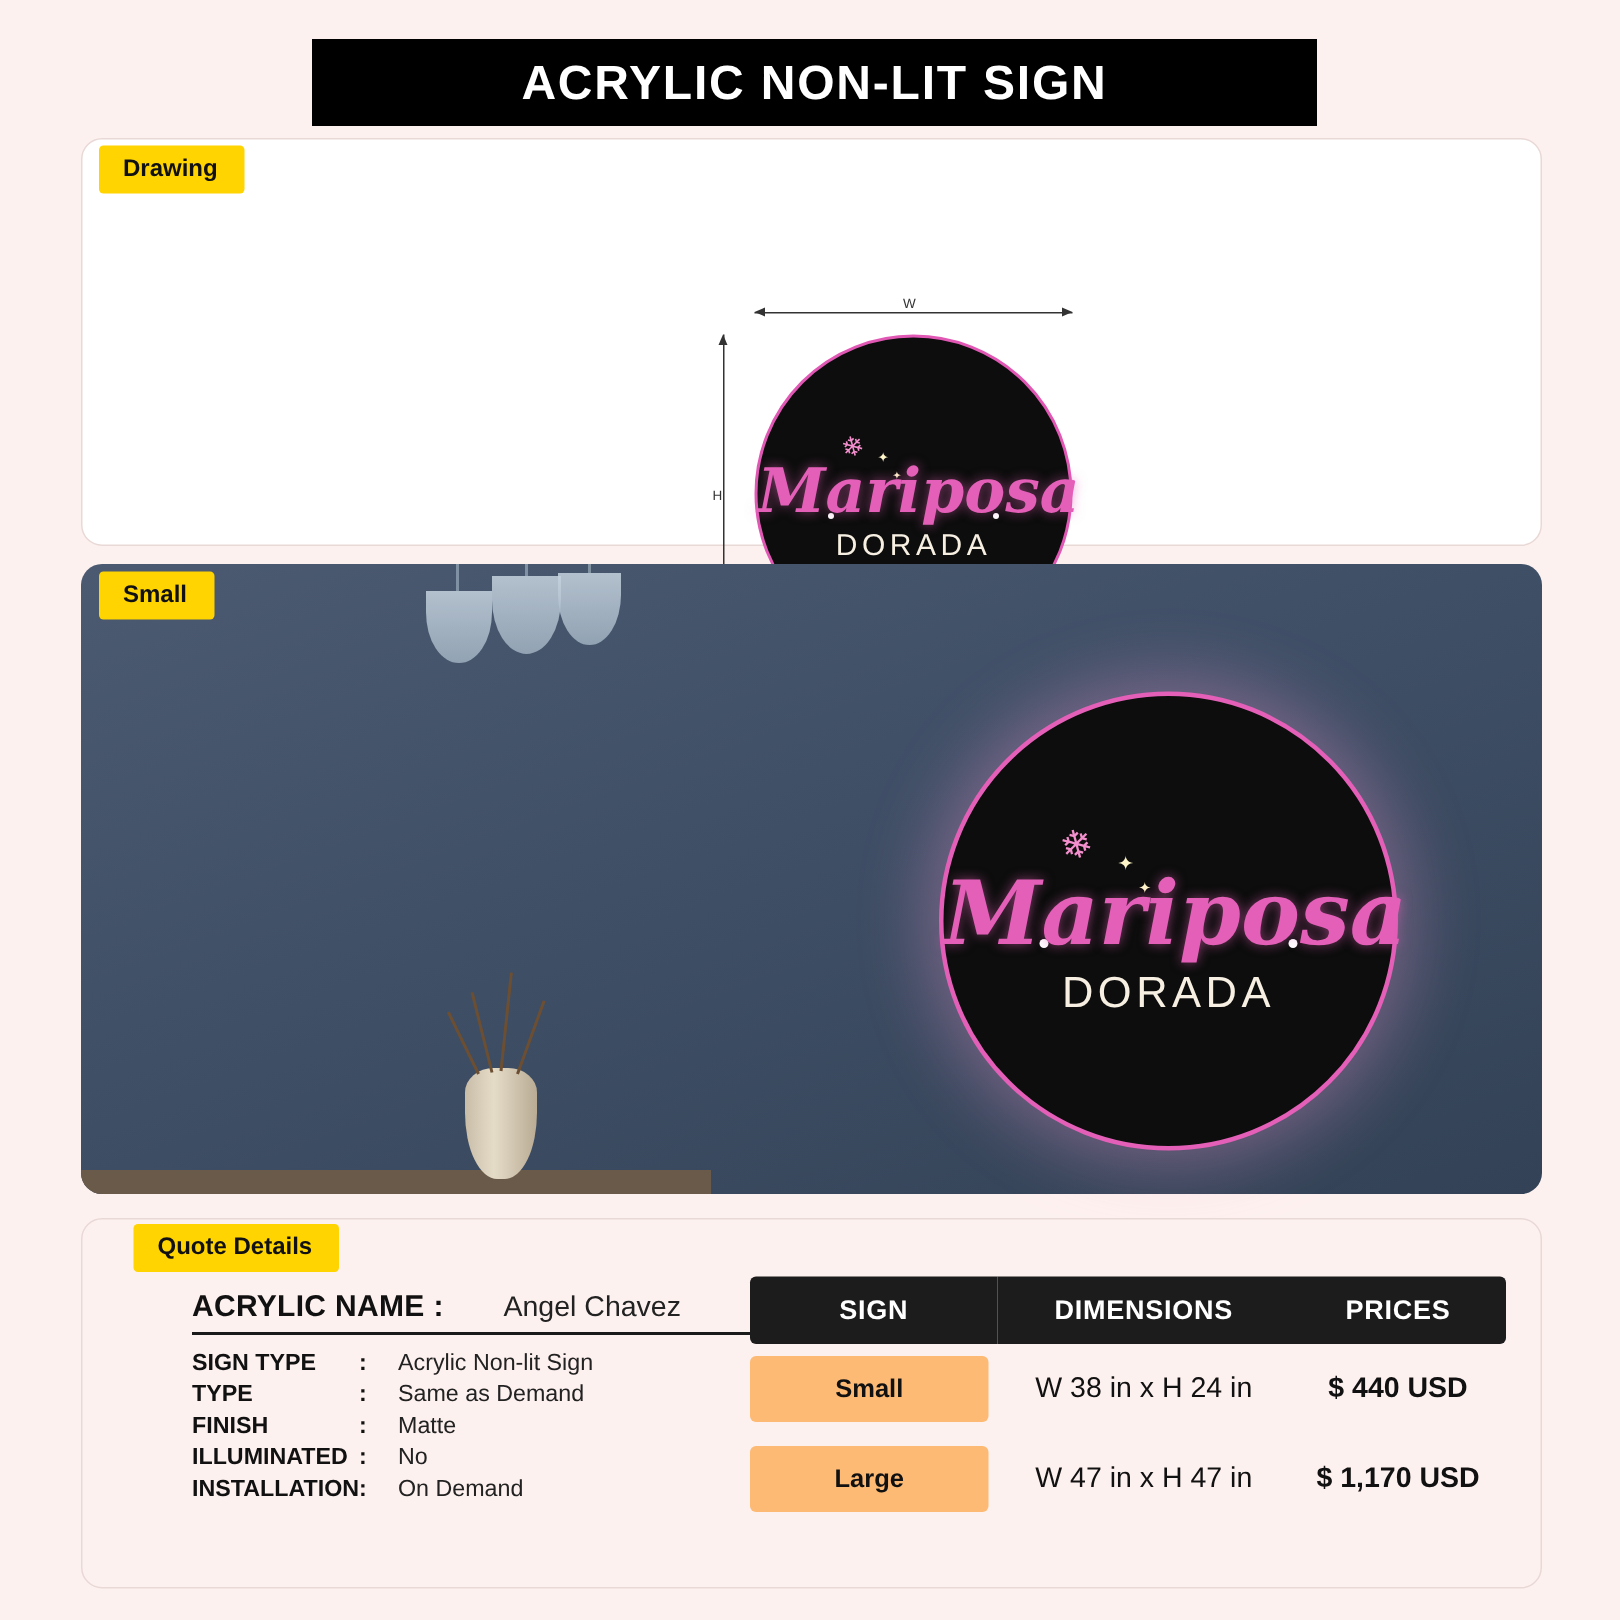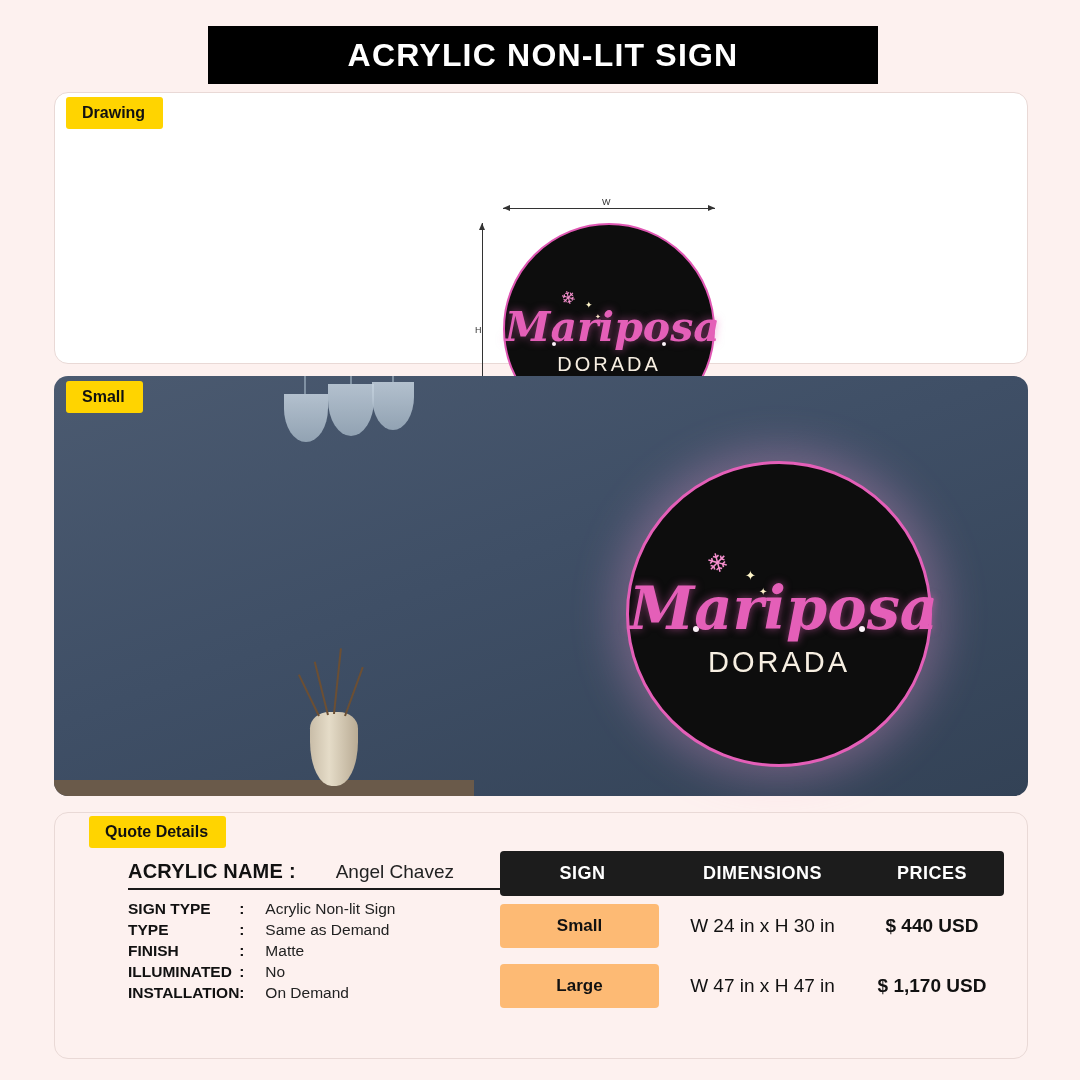--- a/index.html
+++ b/index.html
@@ -429,21 +429,21 @@
       <th class="col-size">SIGN</th>
       <th class="col-dim">DIMENSIONS</th>
       <th class="col-price">PRICES</th>
     </tr>
   </thead>
   <tbody>
     <tr>
       <td>
           <span class="size-pill">Small</span>
         </td>
-      <td>W 24 in x H 30 in</td>
+      <td>W 38 in x H 24 in</td>
       <td class="price-cell">$ 440 USD</td>
     </tr>
     <tr>
       <td>
           <span class="size-pill">Large</span>
         </td>
       <td>W 47 in x H 47 in</td>
       <td class="price-cell">$ 1,170 USD</td>
     </tr>
   </tbody>

